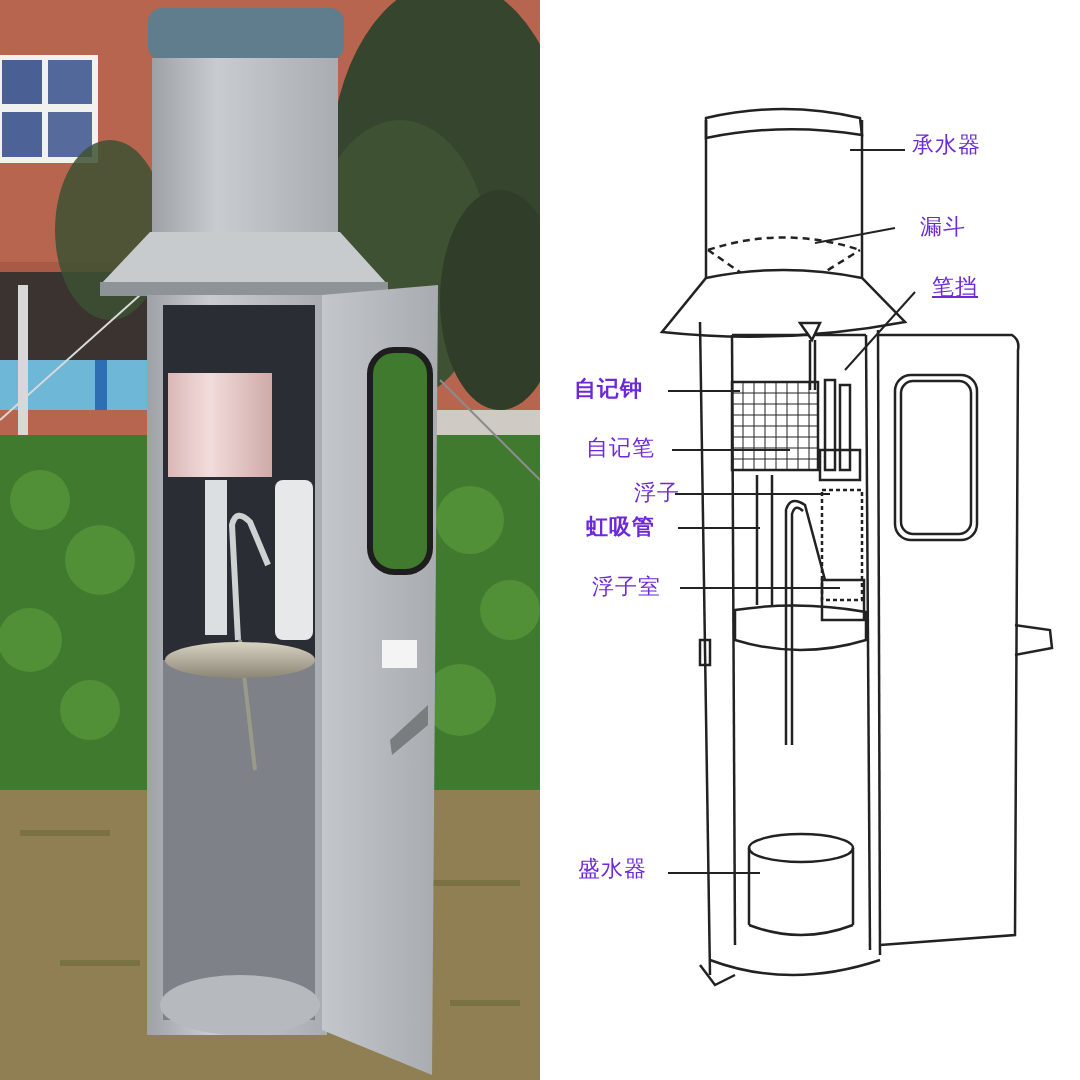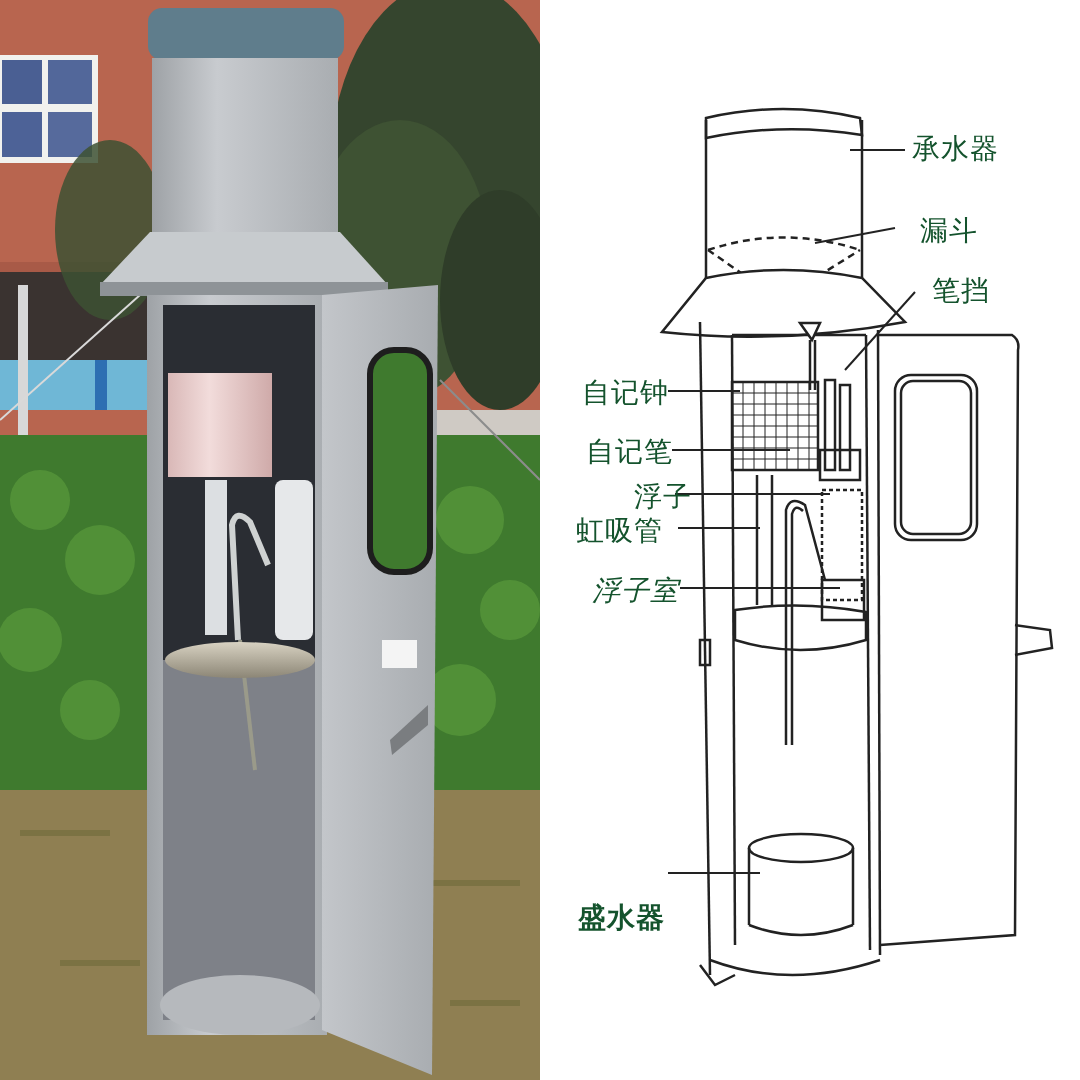--- a/index.html
+++ b/index.html
@@ -1,21 +1,21 @@
 <!DOCTYPE html>
 <html><head>
 <meta charset="utf-8">
 <style>
   html, body { margin:0; padding:0; }
   body { width:1080px; height:1080px; position:relative; overflow:hidden; background:#ffffff; font-family:"DejaVu Serif", serif; }
   .panel { position:absolute; top:0; height:1080px; }
   #photo-panel { left:0; width:540px; overflow:hidden; }
   #diagram-panel { left:540px; width:540px; background:#ffffff; }
   svg { position:absolute; left:0; top:0; }
-  .label { position:absolute; font-family:"DejaVu Serif", serif; font-size:28px; color:#14532d; white-space:nowrap; letter-spacing:1px; }
+  .label { position:absolute; font-family:"DejaVu Serif", serif; font-size:22px; color:#6d28d9; white-space:nowrap; letter-spacing:1px; }
 </style>
 </head>
 <body>
 
 <div class="panel" id="photo-panel">
   <svg width="540" height="1080" viewBox="0 0 540 1080">
     <defs>
       <linearGradient id="bodyGrad" x1="0" x2="1">
         <stop offset="0" stop-color="#9ea2a6"></stop>
         <stop offset="0.35" stop-color="#c8cbcf"></stop>
@@ -193,20 +193,20 @@
       <line x1="672" y1="450" x2="790" y2="450"></line>
       <line x1="675" y1="494" x2="830" y2="494"></line>
       <line x1="678" y1="528" x2="760" y2="528"></line>
       <line x1="680" y1="588" x2="840" y2="588"></line>
       <line x1="668" y1="873" x2="760" y2="873"></line>
     </g>
   </svg>
 
   <div class="label" style="left:372px;top:130px;">承水器</div>
   <div class="label" style="left:380px;top:212px;">漏斗</div>
-  <div class="label" style="left:392px;top:272px;">笔挡</div>
-  <div class="label" style="left:42px;top:374px;">自记钟</div>
+  <div class="label" style="left:392px;top:272px;text-decoration:underline;">笔挡</div>
+  <div class="label" style="left:34px;top:374px;font-weight:bold;">自记钟</div>
   <div class="label" style="left:46px;top:433px;">自记笔</div>
   <div class="label" style="left:94px;top:478px;">浮子</div>
-  <div class="label" style="left:36px;top:512px;">虹吸管</div>
-  <div class="label" style="left:52px;top:572px;font-style:italic;">浮子室</div>
-  <div class="label" style="left:38px;top:899px;font-weight:bold;">盛水器</div>
+  <div class="label" style="left:46px;top:512px;font-weight:bold;">虹吸管</div>
+  <div class="label" style="left:52px;top:572px;">浮子室</div>
+  <div class="label" style="left:38px;top:854px;">盛水器</div>
 </div>
 
 </body></html>

